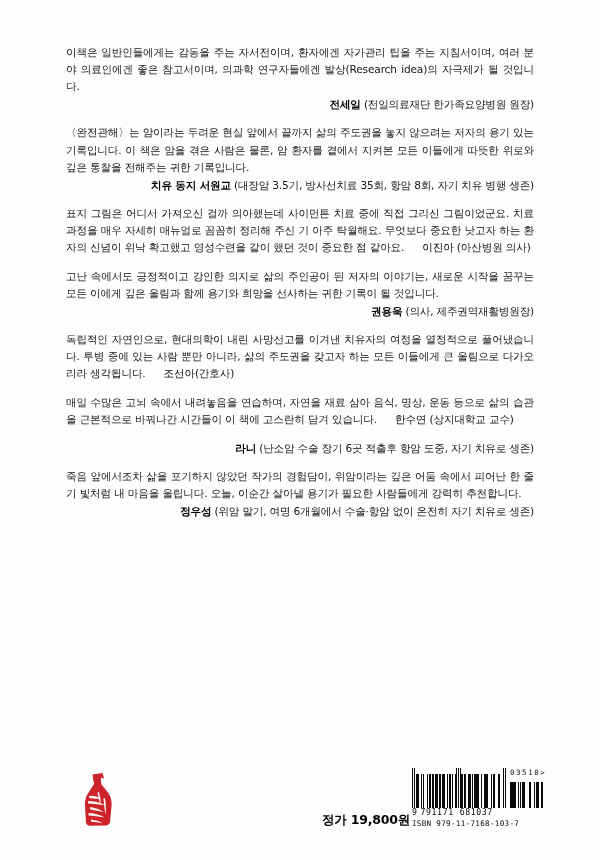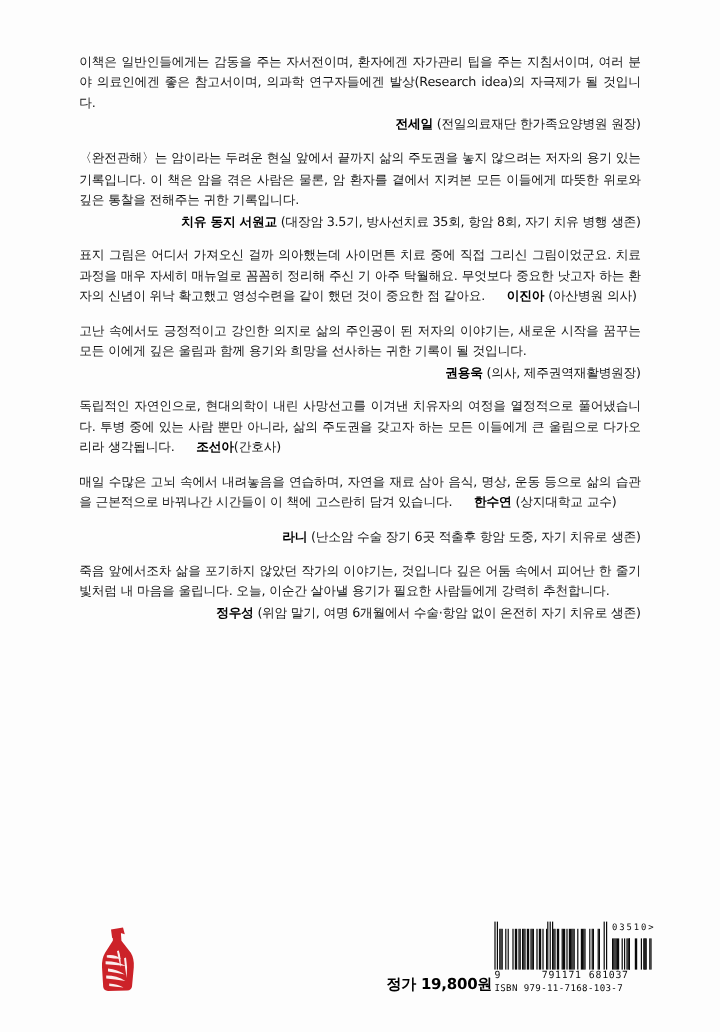--- a/index.html
+++ b/index.html
@@ -64,21 +64,21 @@
     color: #141414;
   }
 
   
   .attrib-inline {
     white-space: nowrap;
     padding-left: 18px;
   }
 
   .attrib-inline .attrib-name {
-    font-weight: 700;
+    font-weight: 400;
   }
 
   .publisher-logo {
     position: absolute;
     left: 78px;
     top: 772px;
     width: 40px;
     height: 56px;
   }
 
@@ -137,21 +137,21 @@
   .ean-digits {
     font-family: "DejaVu Sans Mono", "Liberation Mono", monospace;
     font-size: 8.2px;
     letter-spacing: 0.6px;
     color: #0a0a0a;
     margin-top: -1px;
     white-space: nowrap;
   }
 
   .ean-digits .lead { margin-right: 3px; }
-  .ean-digits .grp { margin-right: 6px; margin-left: 31px; }
+  .ean-digits .grp { margin-right: 6px; }
 
   .isbn-text {
     font-family: "DejaVu Sans Mono", "Liberation Mono", monospace;
     font-size: 7.6px;
     letter-spacing: 0.3px;
     color: #0a0a0a;
     margin-top: 2px;
     white-space: nowrap;
   }
 </style>
@@ -200,21 +200,21 @@
     </div>
 
     <div class="quote-block">
       <div class="attrib-line">
         <span class="attrib-name">라니</span>
         <span class="attrib-detail">(난소암 수술 장기 6곳 적출후 항암 도중, 자기 치유로 생존)</span>
       </div>
     </div>
 
     <div class="quote-block">
-      <p class="quote-body">죽음 앞에서조차 삶을 포기하지 않았던 작가의 이야기는, 것입니다 깊은 어둠 속에서 피어난 한 줄기 빛처럼 내 마음을 울립니다. 오늘, 이순간 살아낼 용기가 필요한 사람들에게 강력히 추천합니다.</p>
+      <p class="quote-body">죽음 앞에서조차 삶을 포기하지 않았던 작가의 경험담이, 위암이라는 깊은 어둠 속에서 피어난 한 줄기 빛처럼 내 마음을 울립니다. 오늘, 이순간 살아낼 용기가 필요한 사람들에게 강력히 추천합니다.</p>
       <div class="attrib-line">
         <span class="attrib-name">정우성</span>
         <span class="attrib-detail">(위암 말기, 여명 6개월에서 수술·항암 없이 온전히 자기 치유로 생존)</span>
       </div>
     </div>
 
     <div class="quote-block">
     </div>
   </div>
 

